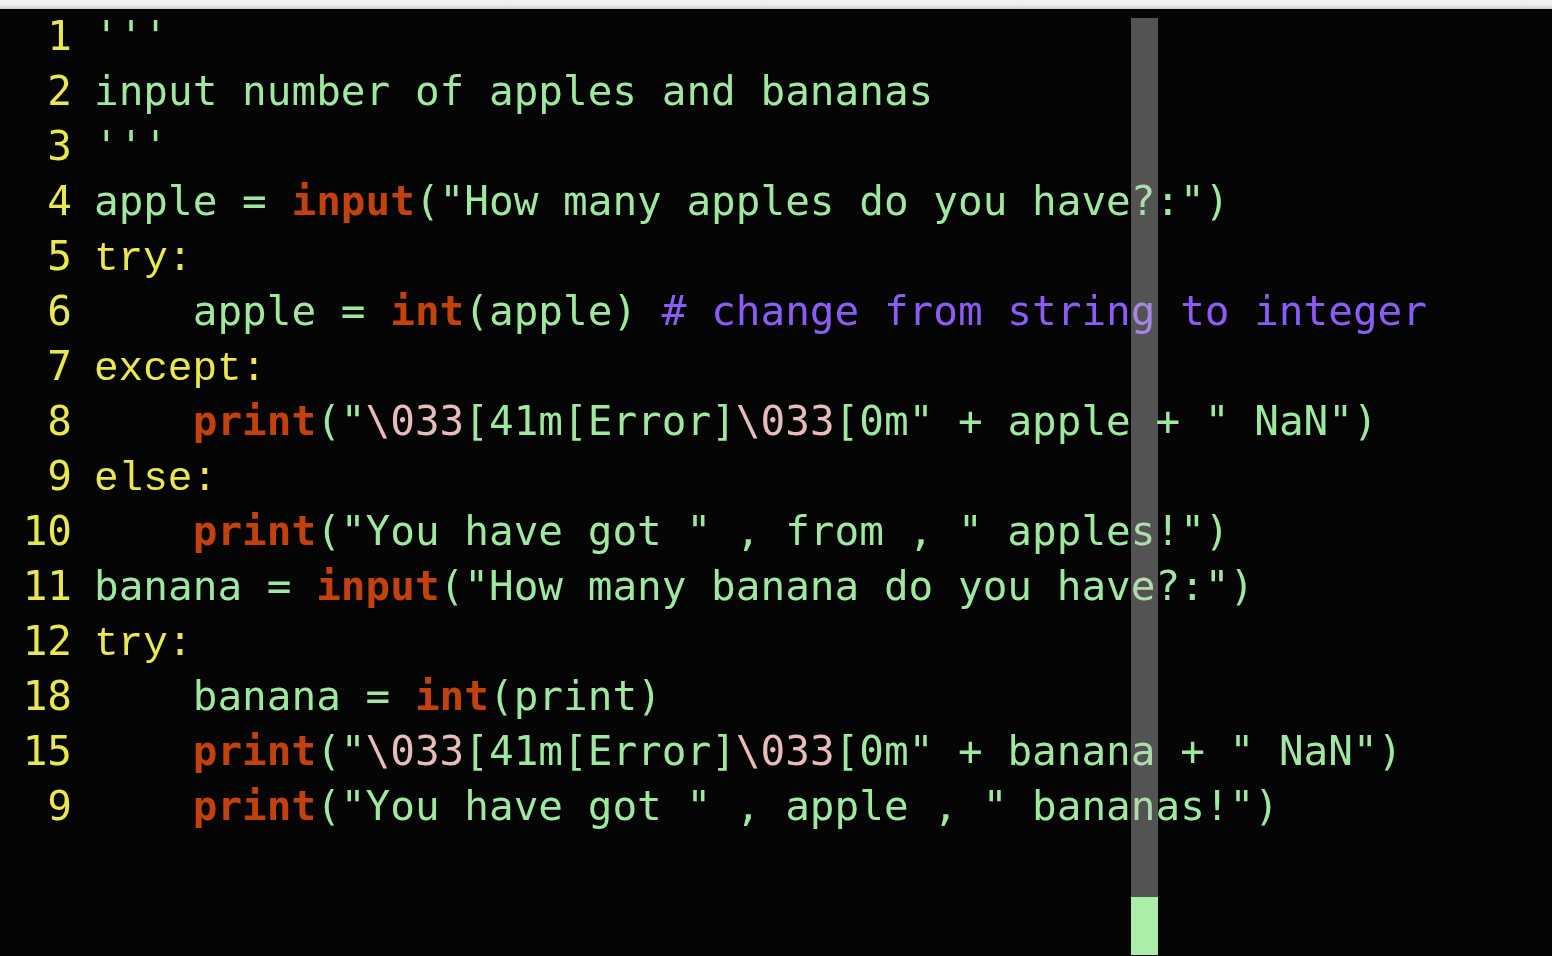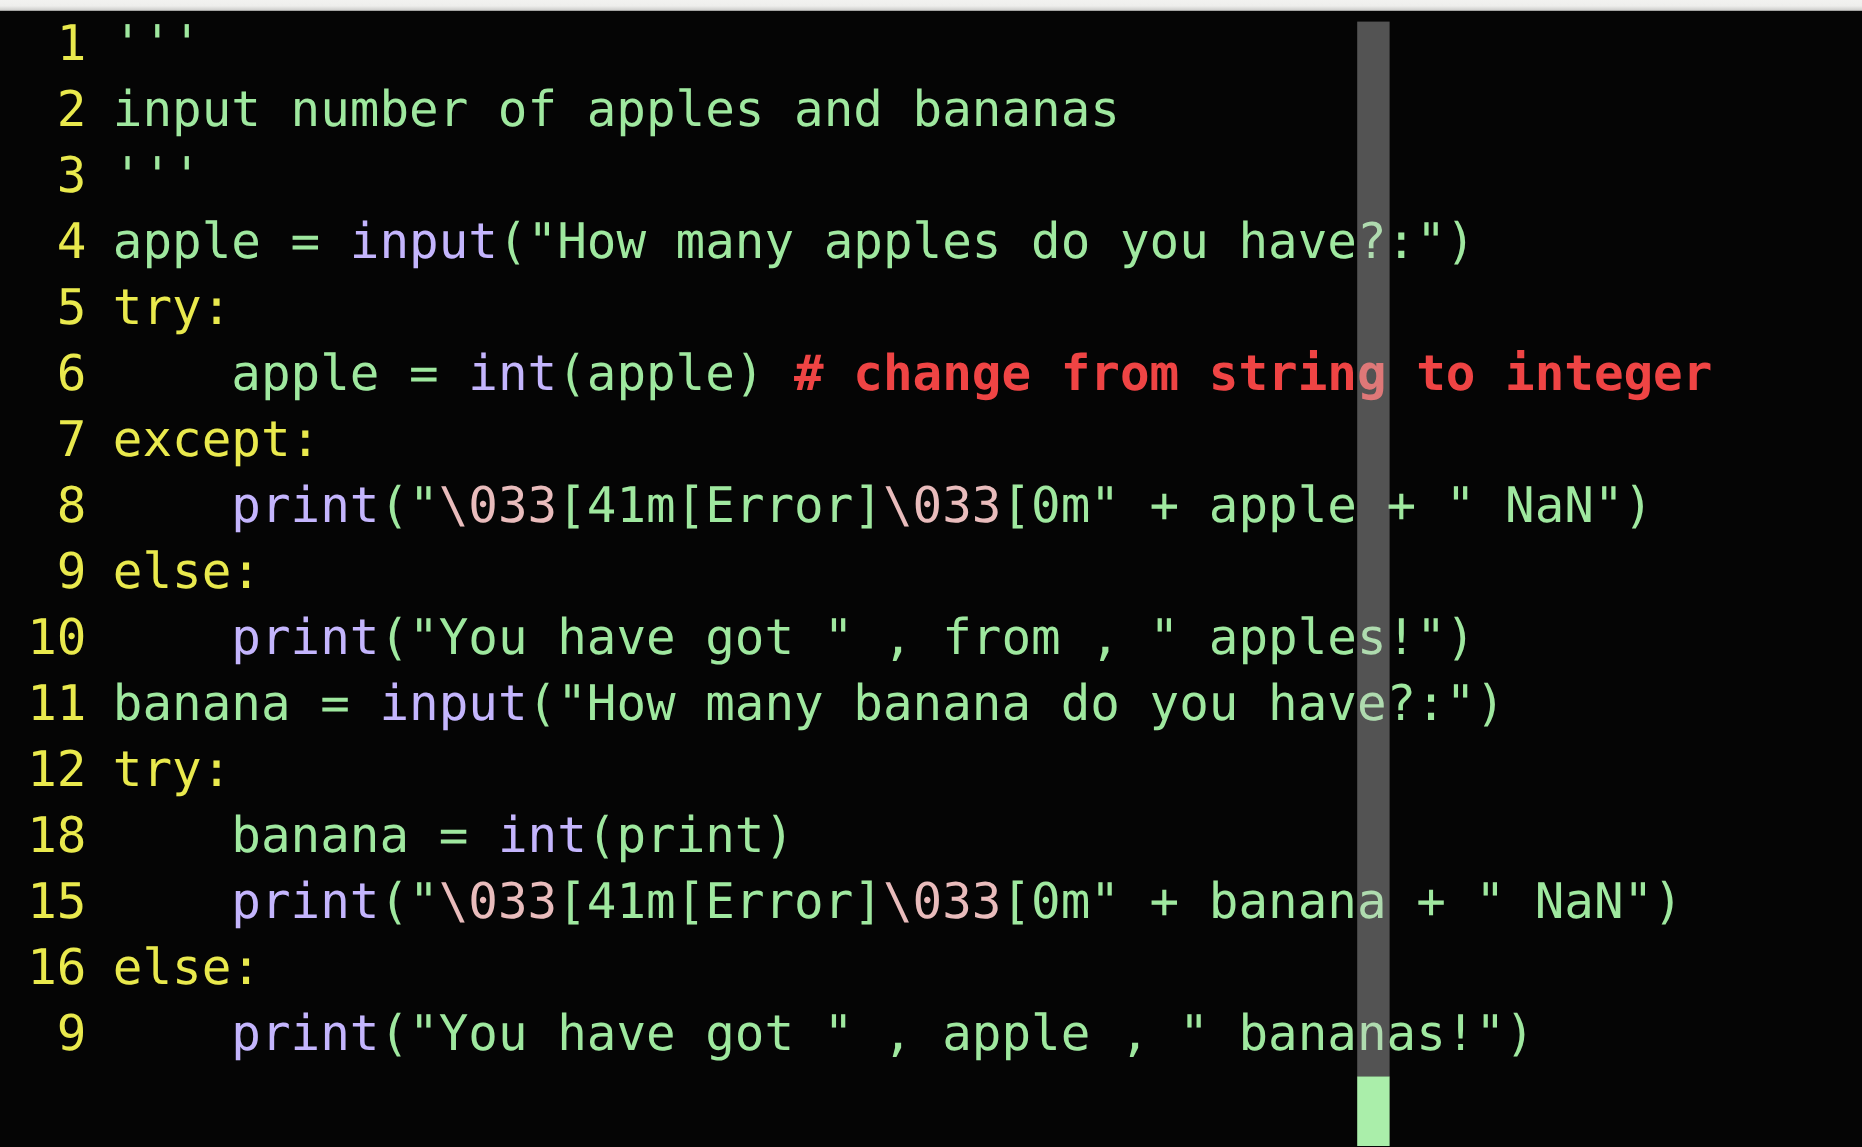--- a/index.html
+++ b/index.html
@@ -48,23 +48,23 @@
   }
   .codetext {
     display: inline-block;
     padding-left: 22px;
     vertical-align: top;
   }
   
   .s   { color: #9fe89f; }              
   .var { color: #9fe89f; }              
   .op  { color: #9fe89f; }              
-  .kw  { color: #e9e94d; }              
-  .bi  { color: #c4b5fd; font-weight: normal; }  
-  .cm  { color: #ef4444; font-weight: bold; }              
+  .kw  { color: #e9e94d; font-family: Liberation Mono, monospace; }              
+  .bi  { color: #c2410c; font-weight: bold; }  
+  .cm  { color: #8b5cf6; }              
   .esc { color: #e9bcbc; }              
   
   #column-guide {
     position: absolute;
     left: 1131px;
     top: 9px;
     width: 27px;
     height: 879px;
     background: rgba(200,200,200,0.40);
     pointer-events: none;
@@ -98,19 +98,18 @@
         <div class="code-line"><span class="lineno">5</span><span class="codetext"><span class="kw">try:</span></span></div>
         <div class="code-line"><span class="lineno">6</span><span class="codetext"><span class="var">    apple </span><span class="op">= </span><span class="bi">int</span><span class="op">(apple) </span><span class="cm"># change from string to integer</span></span></div>
         <div class="code-line"><span class="lineno">7</span><span class="codetext"><span class="kw">except:</span></span></div>
         <div class="code-line"><span class="lineno">8</span><span class="codetext"><span class="op">    </span><span class="bi">print</span><span class="op">(</span><span class="s">"</span><span class="esc">\033</span><span class="s">[41m[Error]</span><span class="esc">\033</span><span class="s">[0m"</span><span class="op"> + apple + </span><span class="s">" NaN"</span><span class="op">)</span></span></div>
         <div class="code-line"><span class="lineno">9</span><span class="codetext"><span class="kw">else:</span></span></div>
         <div class="code-line"><span class="lineno">10</span><span class="codetext"><span class="op">    </span><span class="bi">print</span><span class="op">(</span><span class="s">"You have got "</span><span class="op"> , from , </span><span class="s">" apples!"</span><span class="op">)</span></span></div>
         <div class="code-line"><span class="lineno">11</span><span class="codetext"><span class="var">banana </span><span class="op">= </span><span class="bi">input</span><span class="op">(</span><span class="s">"How many banana do you have?:"</span><span class="op">)</span></span></div>
         <div class="code-line"><span class="lineno">12</span><span class="codetext"><span class="kw">try:</span></span></div>
         <div class="code-line"><span class="lineno">18</span><span class="codetext"><span class="var">    banana </span><span class="op">= </span><span class="bi">int</span><span class="op">(print)</span></span></div>
         <div class="code-line"><span class="lineno">15</span><span class="codetext"><span class="op">    </span><span class="bi">print</span><span class="op">(</span><span class="s">"</span><span class="esc">\033</span><span class="s">[41m[Error]</span><span class="esc">\033</span><span class="s">[0m"</span><span class="op"> + banana + </span><span class="s">" NaN"</span><span class="op">)</span></span></div>
-        <div class="code-line"><span class="lineno">16</span><span class="codetext"><span class="kw">else:</span></span></div>
         <div class="code-line"><span class="lineno">9</span><span class="codetext"><span class="op">    </span><span class="bi">print</span><span class="op">(</span><span class="s">"You have got "</span><span class="op"> , apple , </span><span class="s">" bananas!"</span><span class="op">)</span></span></div>
       </div>
     <div id="column-guide"></div>
   </div>
 
 </div>
 
 </body></html>

